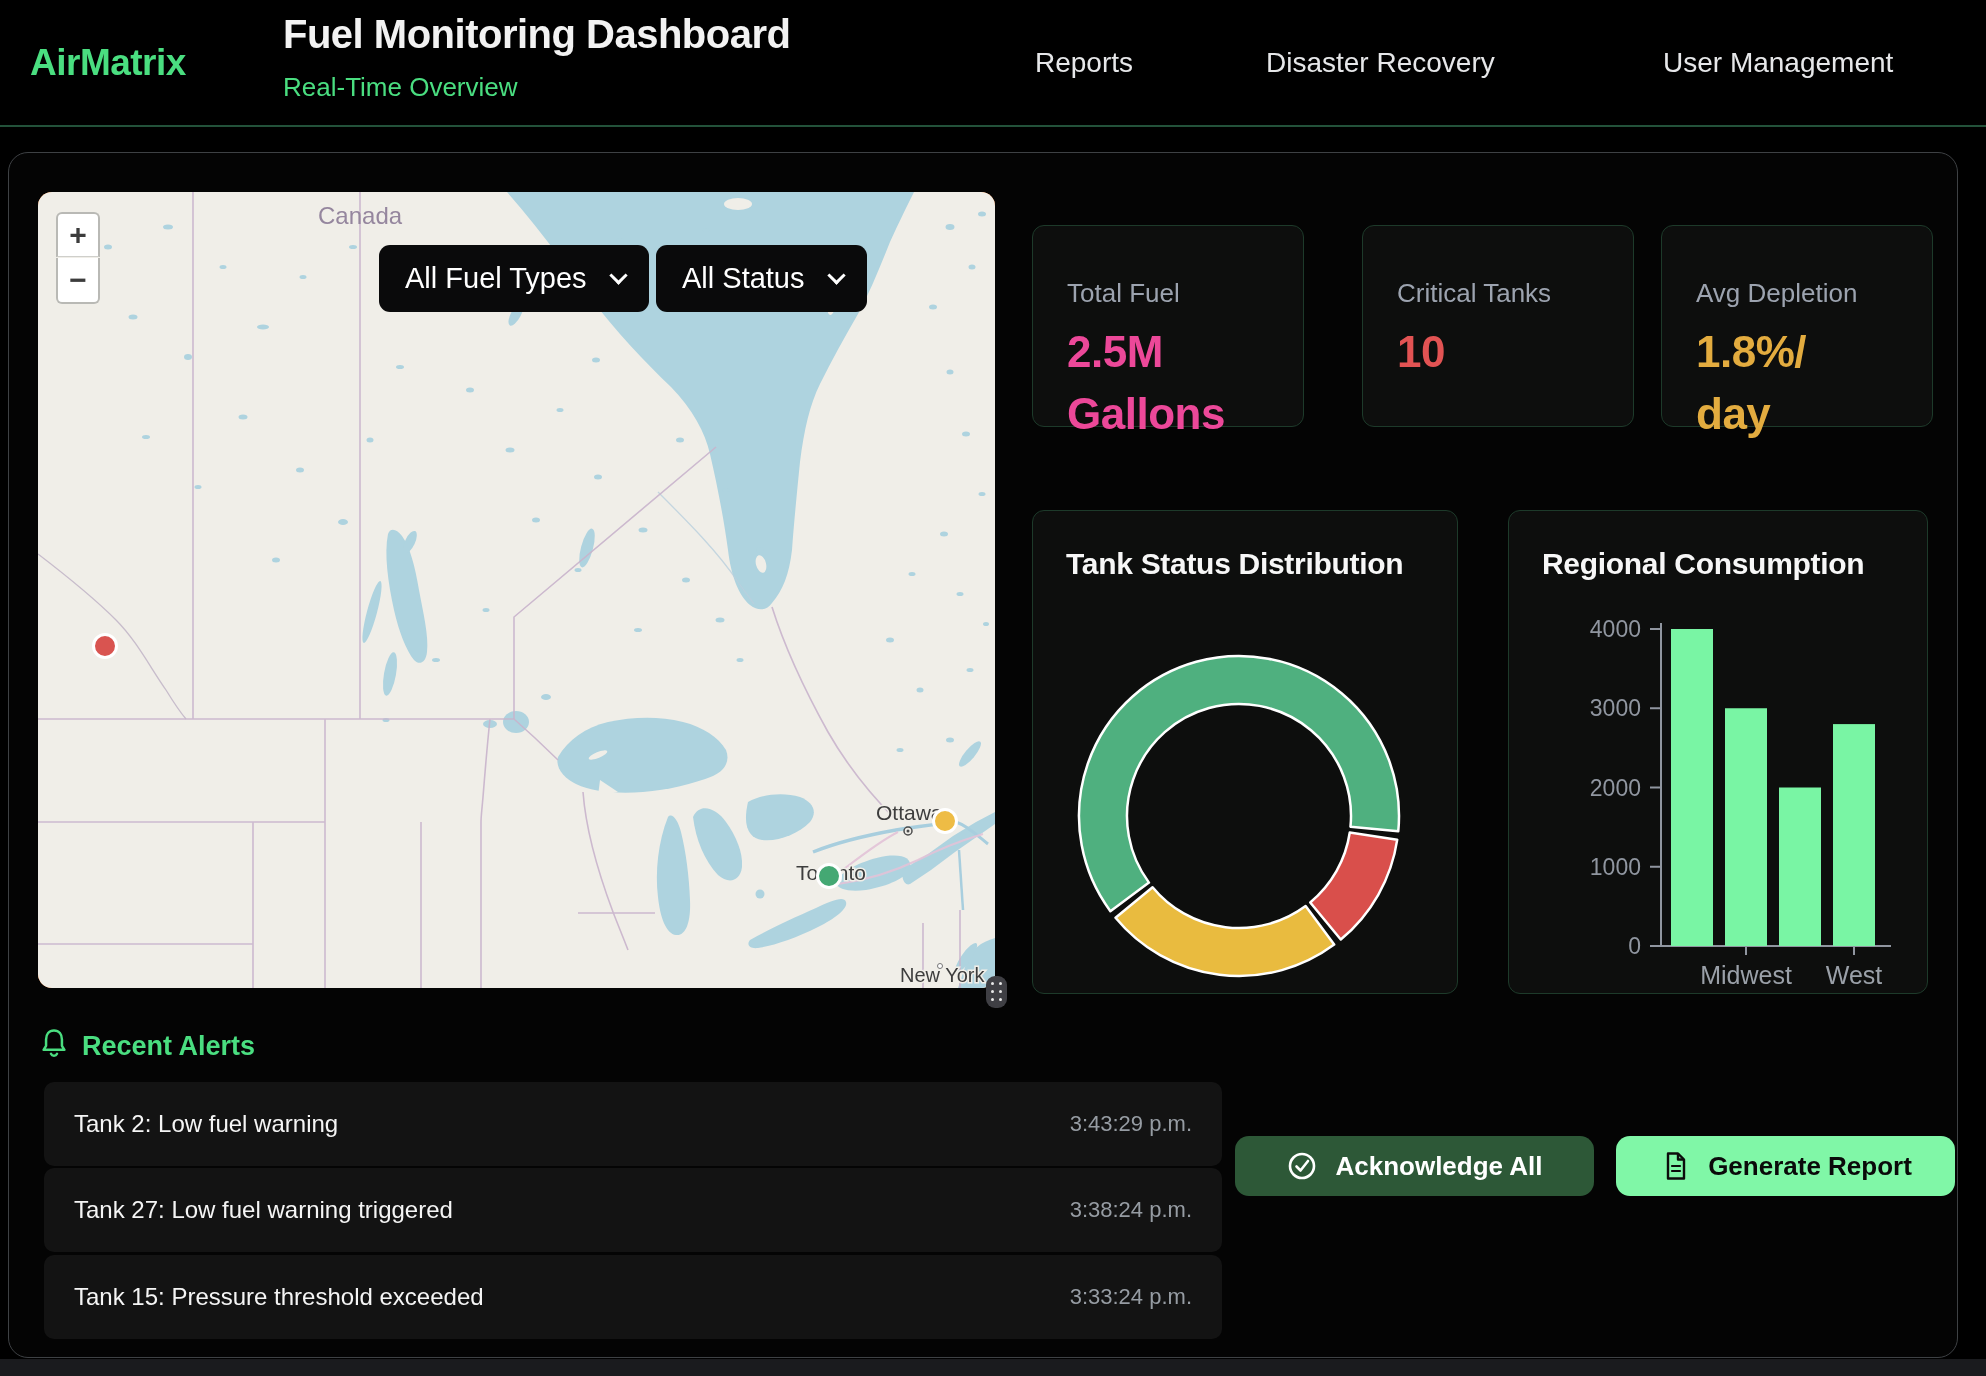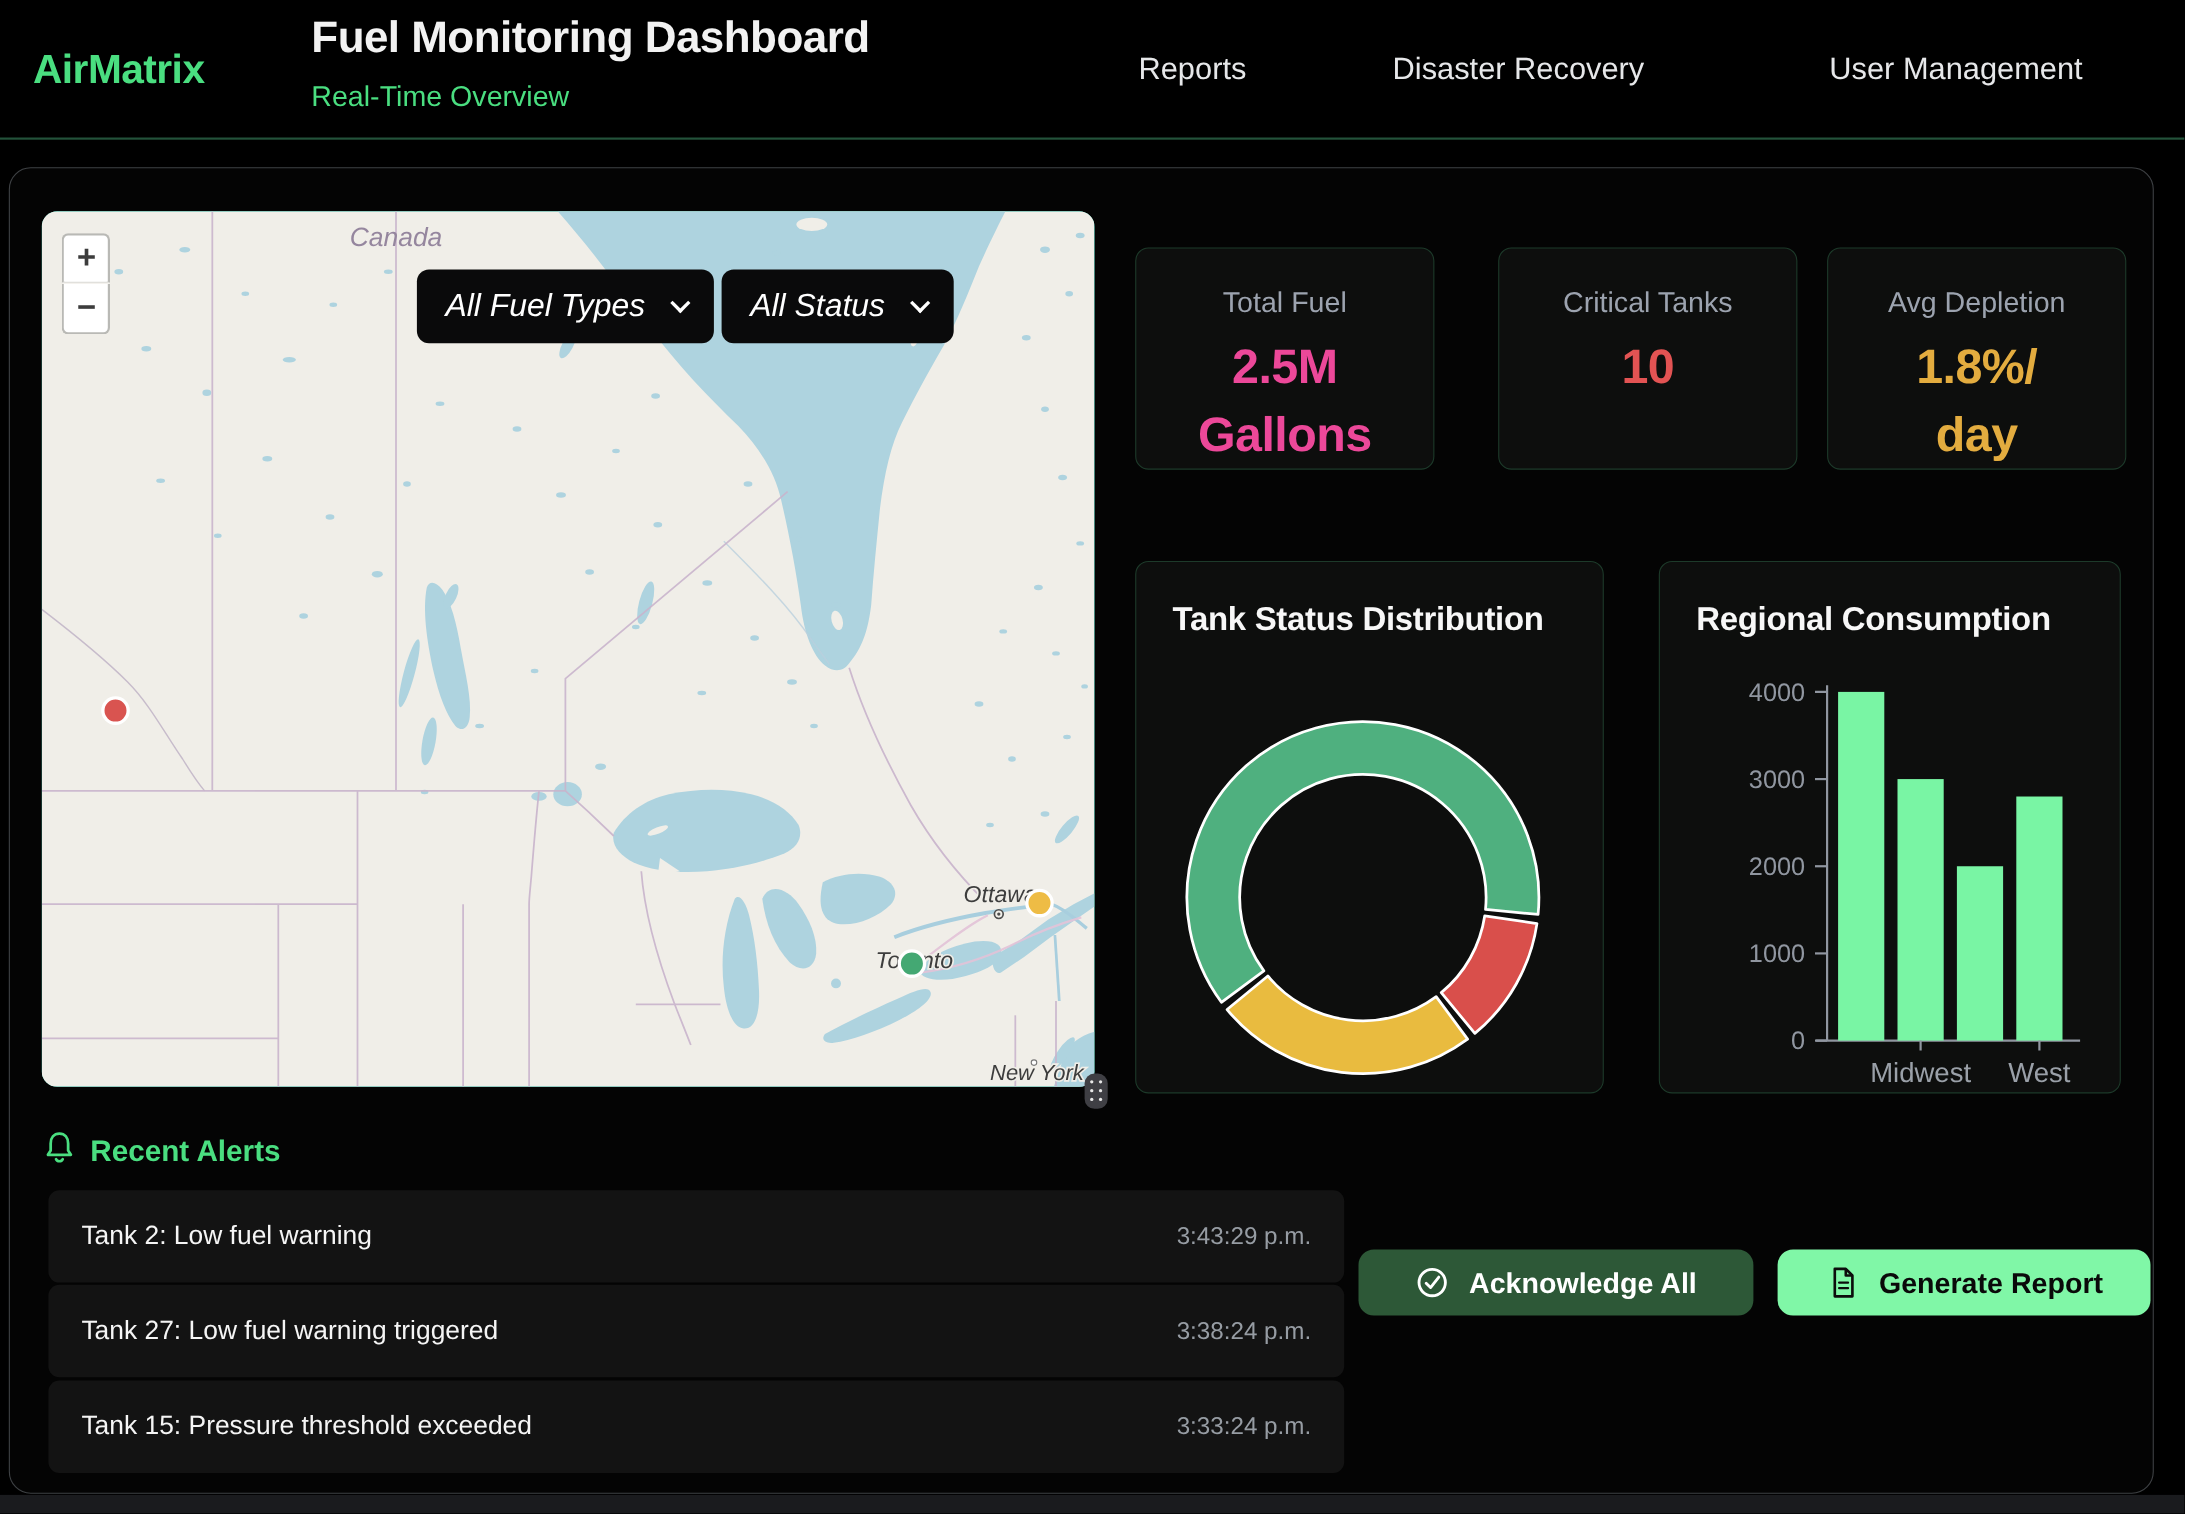--- a/index.html
+++ b/index.html
@@ -10,38 +10,38 @@
   #header { position:absolute; left:0; top:0; width:1986px; height:127px; background:#000; border-bottom:2px solid #23523a; }
   #logo { position:absolute; left:30px; top:42px; font-size:37px; font-weight:700; color:#4ade80; letter-spacing:-0.5px; }
   #page-title { position:absolute; left:283px; top:12px; font-size:40px; font-weight:700; color:#f2f2f2; letter-spacing:-0.5px; }
   #page-subtitle { position:absolute; left:283px; top:72px; font-size:26px; font-weight:500; color:#4ade80; }
   .nav-item { position:absolute; top:0; height:125px; display:flex; align-items:center; font-size:28px; color:#e6e7e9; cursor:pointer; }
 
   
   #panel { position:absolute; left:8px; top:152px; width:1950px; height:1206px; background:#040404; border:1.5px solid #3e4144; border-radius:20px; }
 
   
-  #map { position:absolute; left:38px; top:192px; width:957px; height:796px; border-radius:14px; background:#5eead4; overflow:hidden;font-style:italic; }
+  #map { position:absolute; left:38px; top:192px; width:957px; height:796px; border-radius:14px; background:#f97316; overflow:hidden; }
   .dropdown { position:absolute; background:#0a0a0b; border-radius:11px; height:67px; color:#fff; font-size:29px; font-weight:500; display:flex; align-items:center; padding-left:26px; z-index:5; }
   .chev { width:13px; height:13px; border-right:3px solid #fff; border-bottom:3px solid #fff; transform:rotate(45deg); position:absolute; right:24px; top:24px; }
   #dd-regions { left:33px; top:53px; width:300px; }
   #dd-fuel { left:341px; top:53px; width:270px; }
   #dd-status { left:618px; top:53px; width:211px; }
   .zoombtn { position:absolute; left:18px; width:44px; height:45px; background:#fff; border:2px solid #b9b9b5; color:#3c3c3c; font-size:30px; font-weight:700; display:flex; align-items:center; justify-content:center; z-index:1; }
   #zoom-in { top:20px; border-radius:6px 6px 0 0; border-bottom:1px solid #cfcfcb; }
   #zoom-out { top:66px; height:46px; border-radius:0 0 6px 6px; border-top:none; }
   .marker { position:absolute; width:26px; height:26px; border-radius:50%; border:3.5px solid #fff; z-index:4; }
 
   
   #grip { position:absolute; left:986px; top:976px; width:21px; height:32px; background:#3f3f44; border-radius:9px; }
   #grip i { position:absolute; width:3px; height:3px; border-radius:50%; background:#e8e8e8; }
 
   
   .card { position:absolute; background:#0d0e0d; border:1.5px solid #1d3a2a; border-radius:12px; }
-  .stat-card { top:225px; width:272px; height:202px; padding:34px 34px 0 34px;text-align:center; }
+  .stat-card { top:225px; width:272px; height:202px; padding:52px 34px 0 34px; }
   .stat-label { font-size:26px; color:#9ca3af; }
   .stat-value { font-size:44px; font-weight:700; margin-top:12px; line-height:1.4; letter-spacing:-0.5px; }
 
   .chart-card { top:510px; height:484px; }
   .chart-title { position:absolute; left:33px; top:36px; font-size:30px; font-weight:700; color:#f7f7f7; letter-spacing:-0.3px; }
 
   
   #alerts-title { position:absolute; left:82px; top:1031px; font-size:27px; font-weight:700; color:#4ade80; }
   #bell { position:absolute; left:38px; top:1026px; }
   .alert-row { position:absolute; left:44px; width:1178px; height:84px; background:#131313; border-radius:10px; display:flex; align-items:center; padding:0 30px; }

